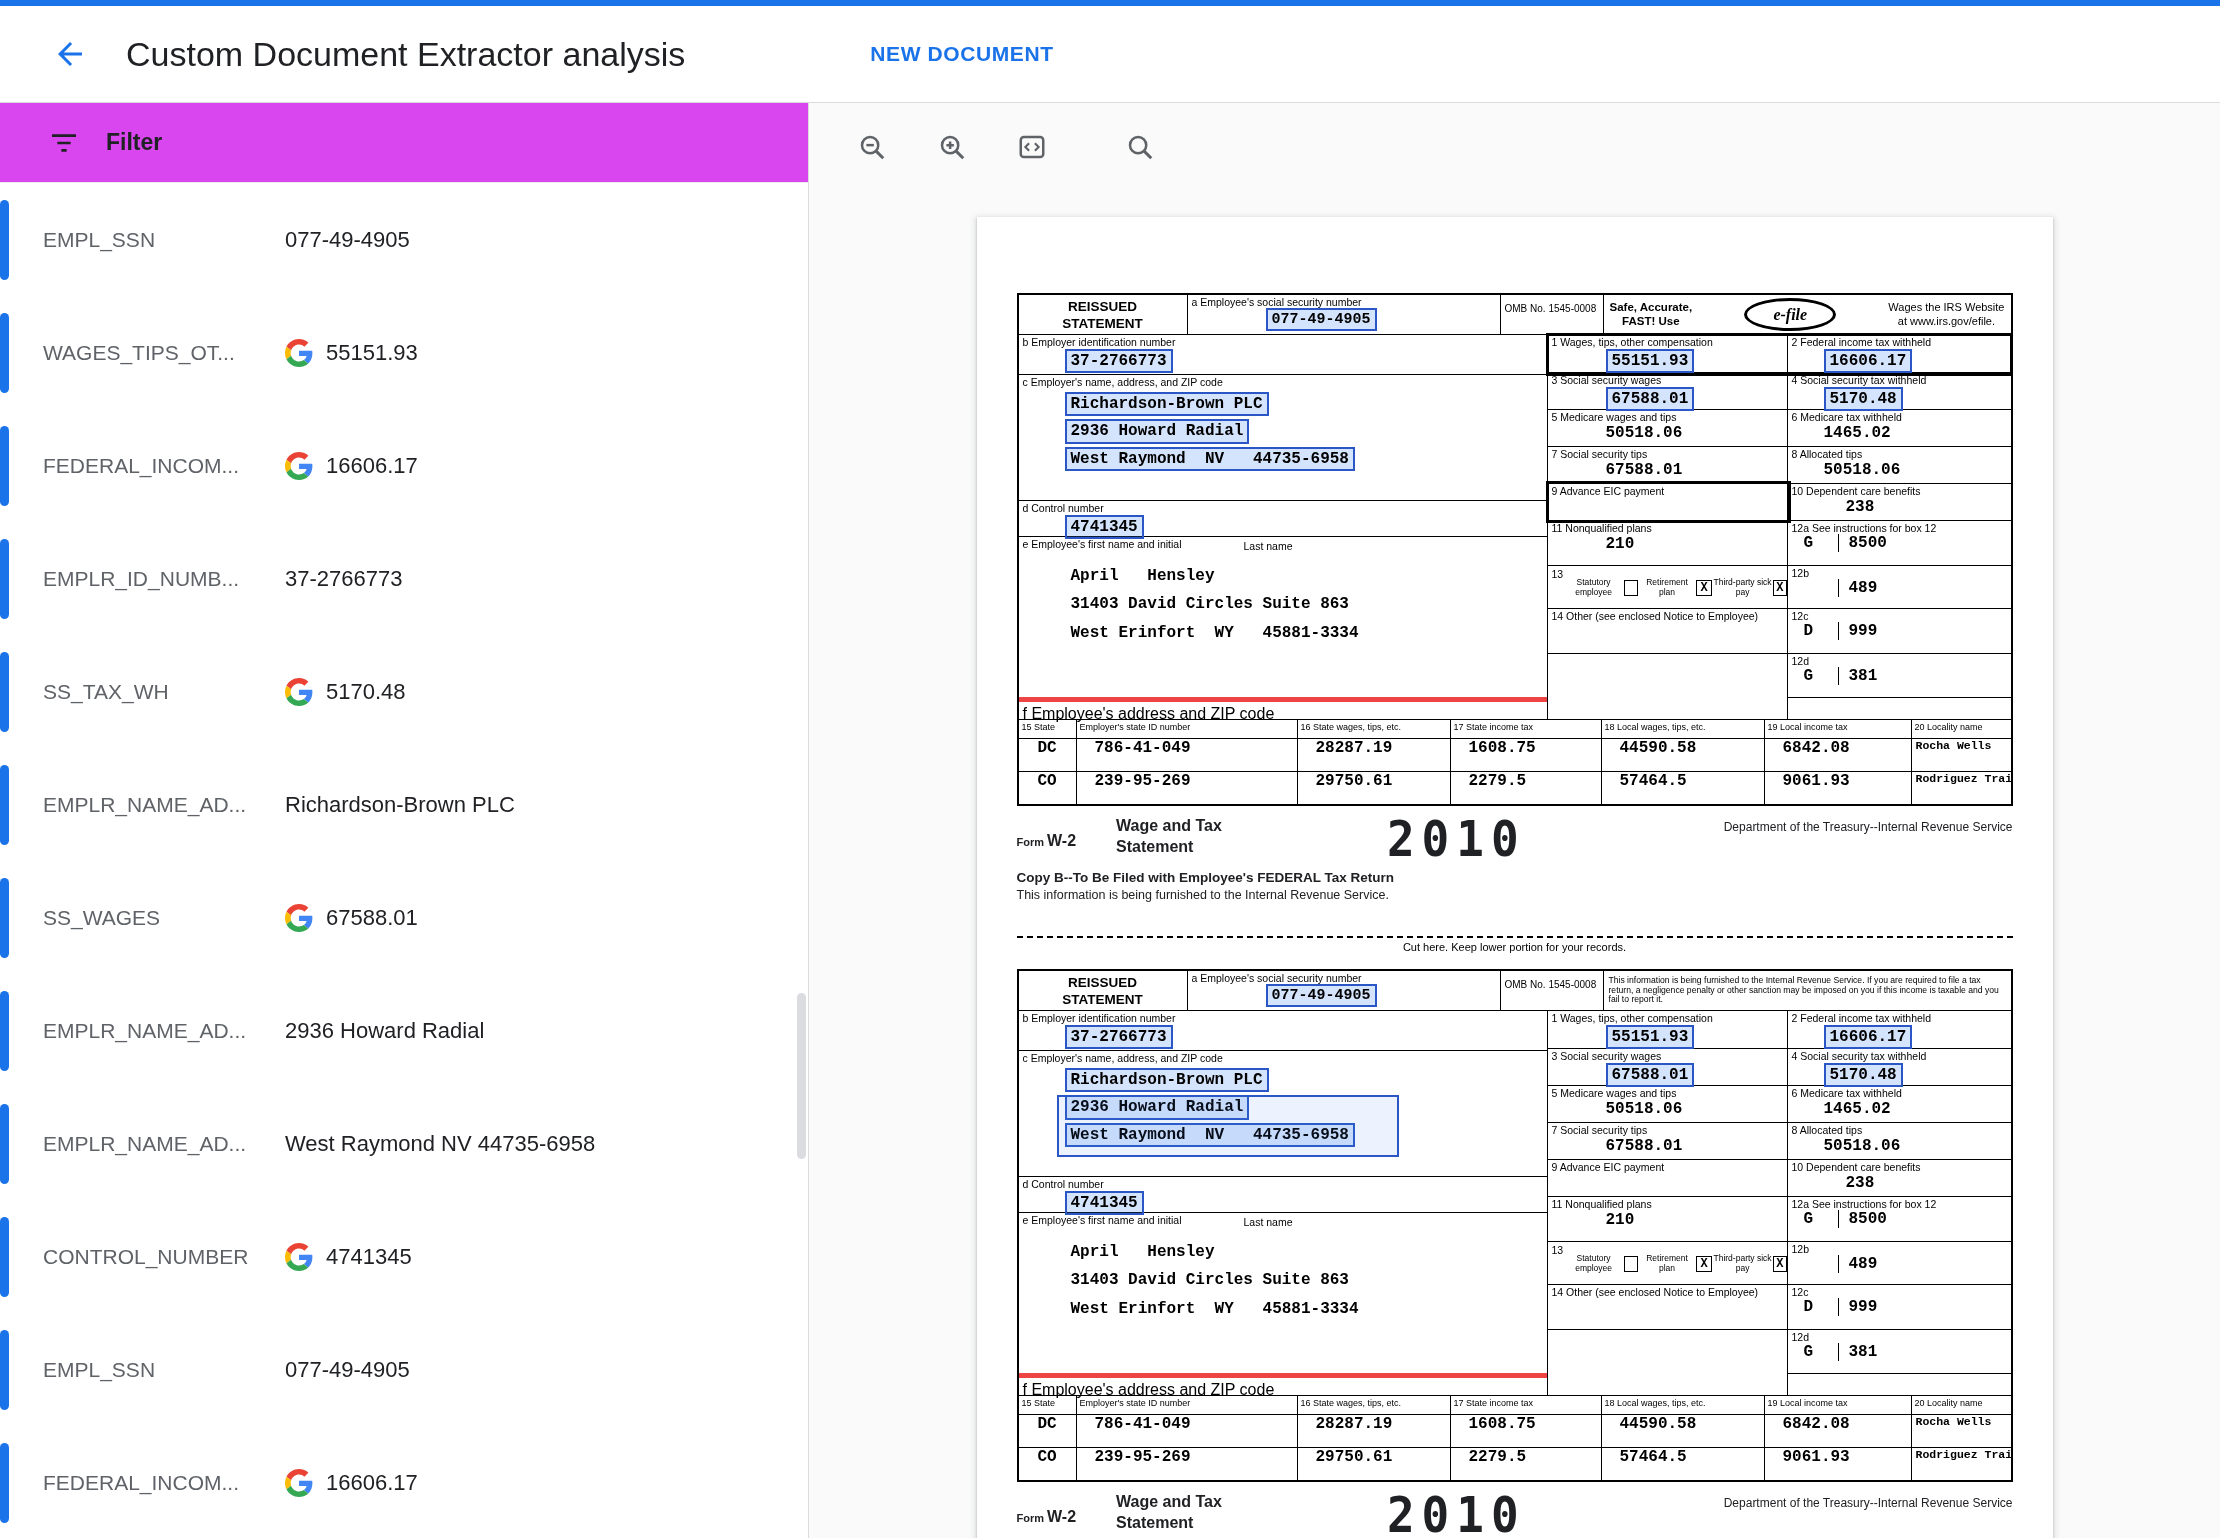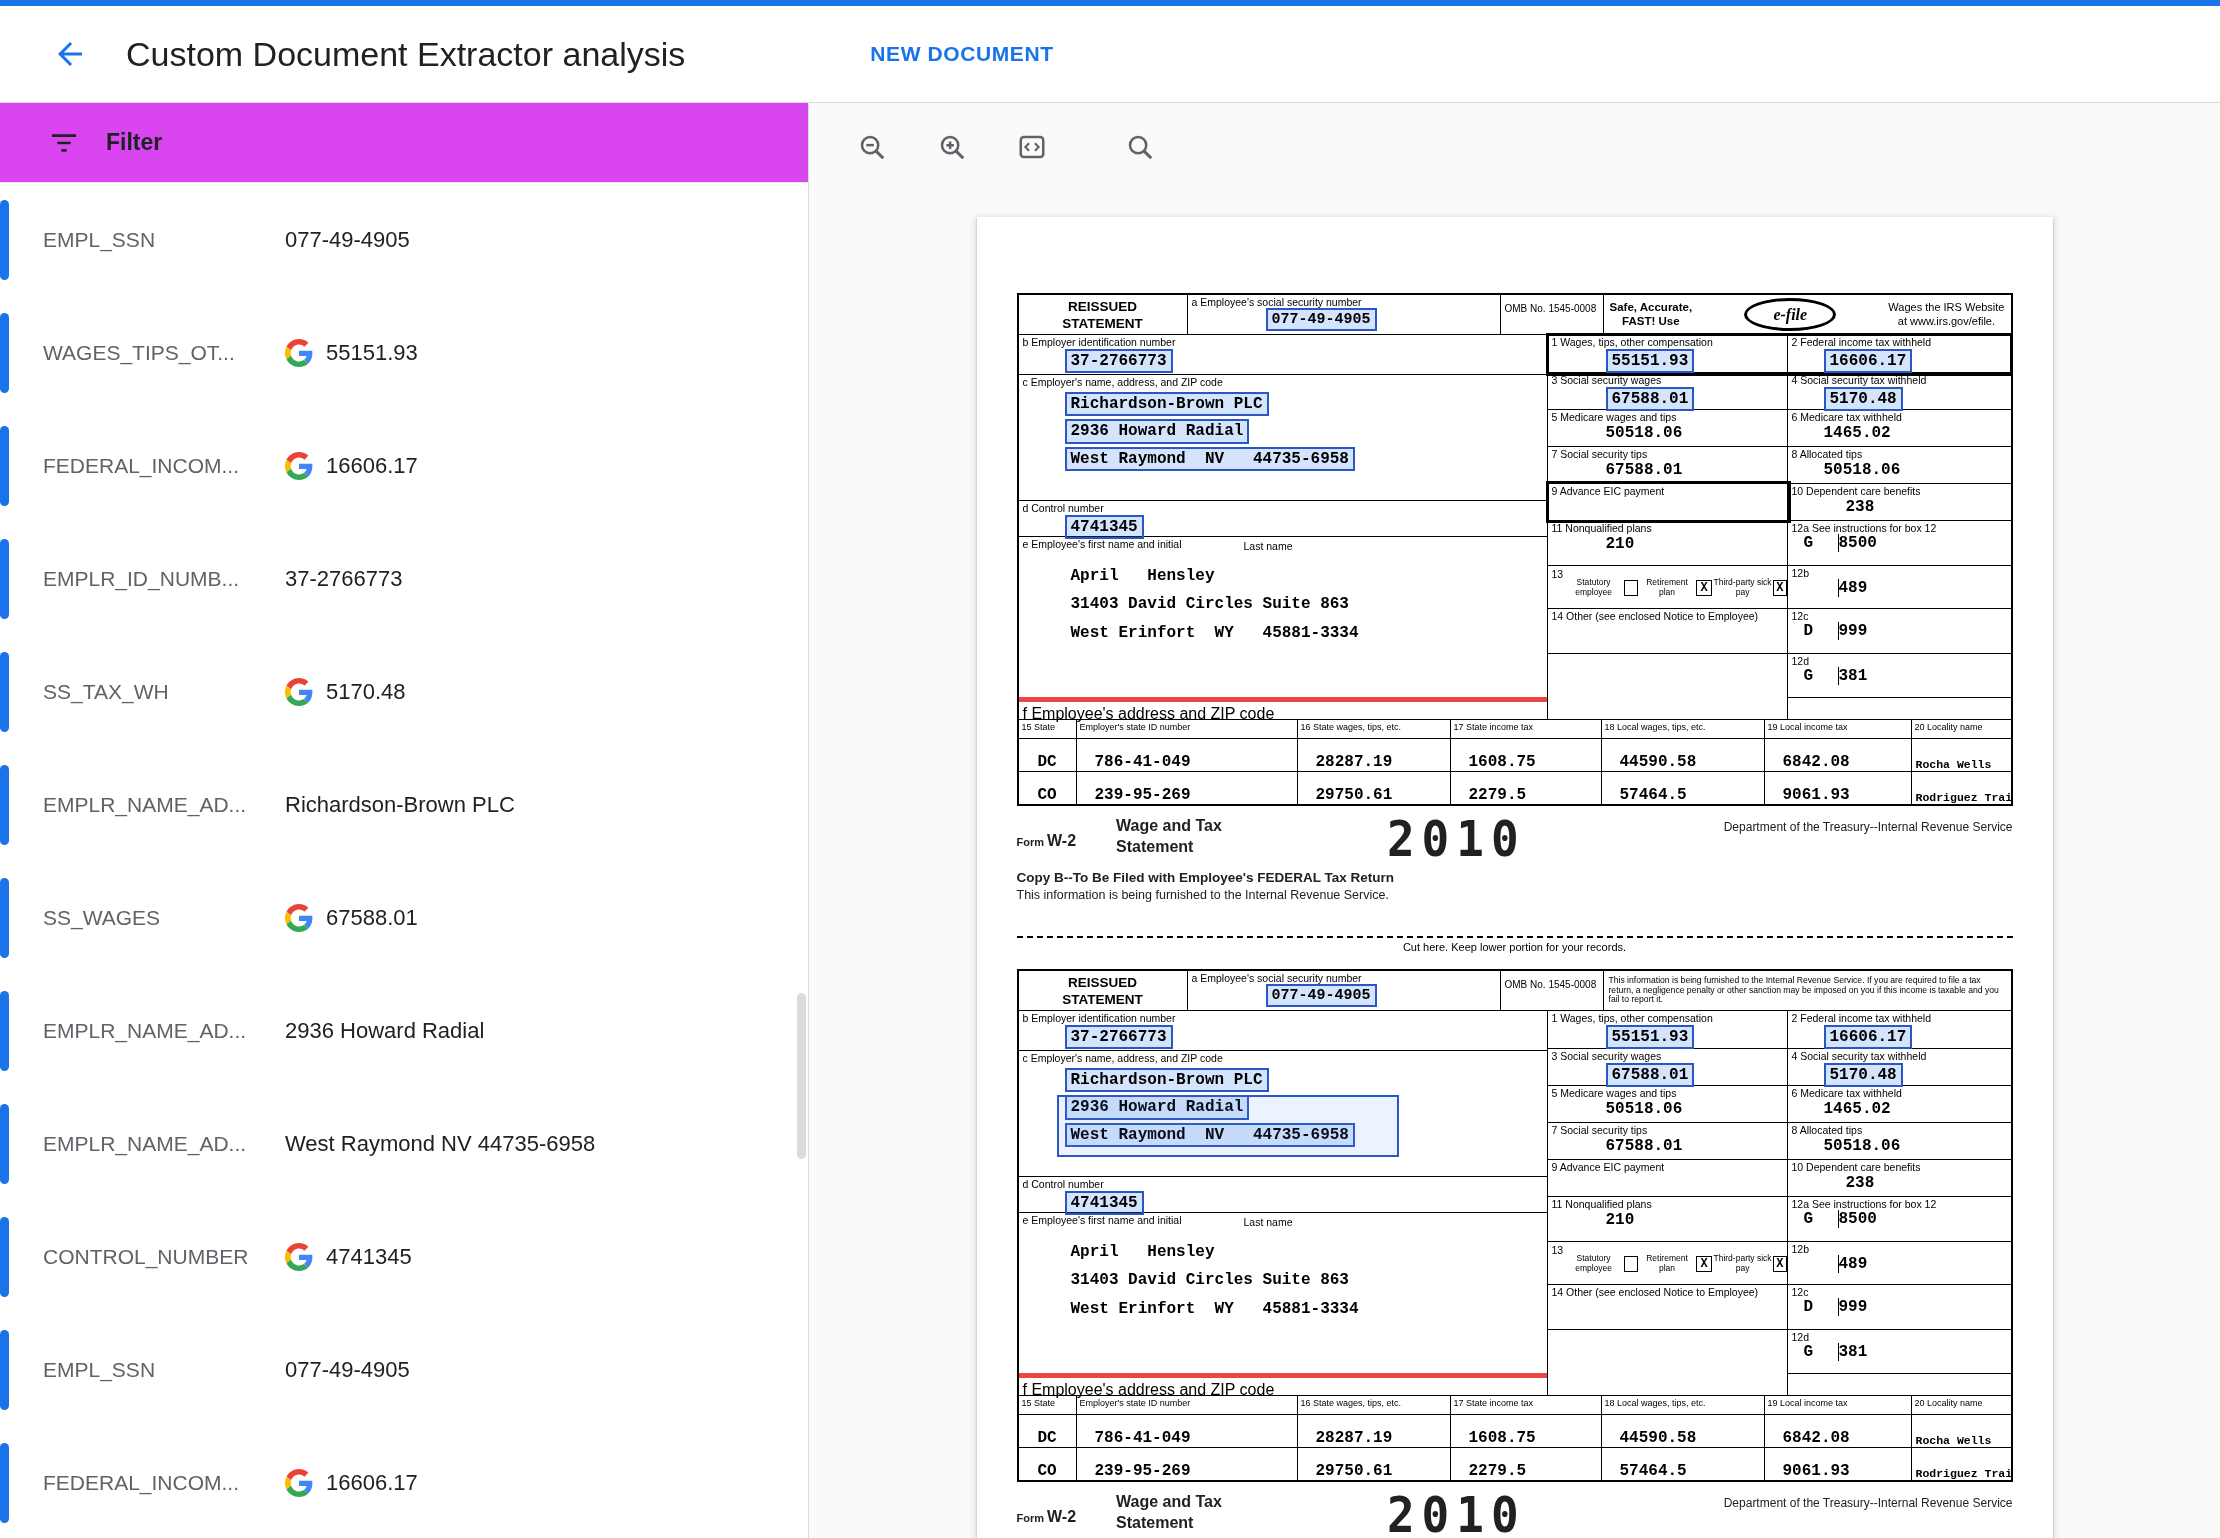--- a/index.html
+++ b/index.html
@@ -85,35 +85,35 @@
   .cA11{height:45px;border-bottom:1px solid #000}
   .cA13{height:43px;border-bottom:1px solid #000;display:flex}
   .cA14{height:45px;border-bottom:1px solid #000}
   .cB12a{height:45px;border-bottom:1px solid #000}
   .cB12b{height:43px;border-bottom:1px solid #000}
   .cB12c{height:45px;border-bottom:1px solid #000}
   .cB12d{height:44px;border-bottom:1px solid #000}
   .fill{flex:1}
   .code-row{display:flex;margin-top:-1px}
   .code12{width:50px;text-align:left;padding-left:16px;flex:none}
-  .amt12{border-left:1px solid #000;flex:1}
+  .amt12{border-left:1px solid #000;padding-left:10px;flex:1}
   .b13-label{font-size:10.5px;padding:2px 0 0 4px;flex:none}
   .stack{flex:1;display:flex;flex-direction:row;align-items:center;padding-top:1px;overflow:hidden}
   .sl{font-size:8.5px;line-height:1.1;text-align:center}
   .cb{width:16px;height:16px;border:1.5px solid #000;margin-top:1px;display:flex;align-items:center;justify-content:center;font-family:"Liberation Mono","DejaVu Sans Mono",monospace;font-weight:700;font-size:12px;line-height:1}
   .sel1{position:absolute;top:-2px;left:-2px;right:-2px;height:43px;border:3px solid #000;pointer-events:none;z-index:3}
   .sel9{position:absolute;top:146px;left:-2px;width:245px;height:42px;border:3px solid #000;pointer-events:none;z-index:3}
   
   .states{border-top:1px solid #000}
   .st-head{display:flex;height:18px}
   .h,.sc{border-left:1px solid #000;overflow:hidden}
   .h:first-child,.sc:first-child{border-left:none}
   .h{font-size:9px;padding:2px 0 0 3px;white-space:nowrap}
   .st-row{display:flex;height:33px;border-top:1px solid #000}
-  .sc{display:flex;align-items:flex-end}
+  .sc{display:flex;align-items:flex-start}
   .sc .mv{padding-left:18px}
   .sc.cState{justify-content:center}
   .sc.cState .mv{padding-left:0}
   .w15{width:57px;flex:none}.wid{width:221px;flex:none}.w16{width:153px;flex:none}
   .w17{width:151px;flex:none}.w18{width:163px;flex:none}.w19{width:147px;flex:none}
   .w20{flex:1}
   .w20 .mv{font-size:11.5px;padding-left:4px}
   
   .w2-footer{display:flex;align-items:flex-start;margin-top:10px}
   .f-form{font-size:11px;font-weight:700;padding-top:16px;white-space:nowrap}

